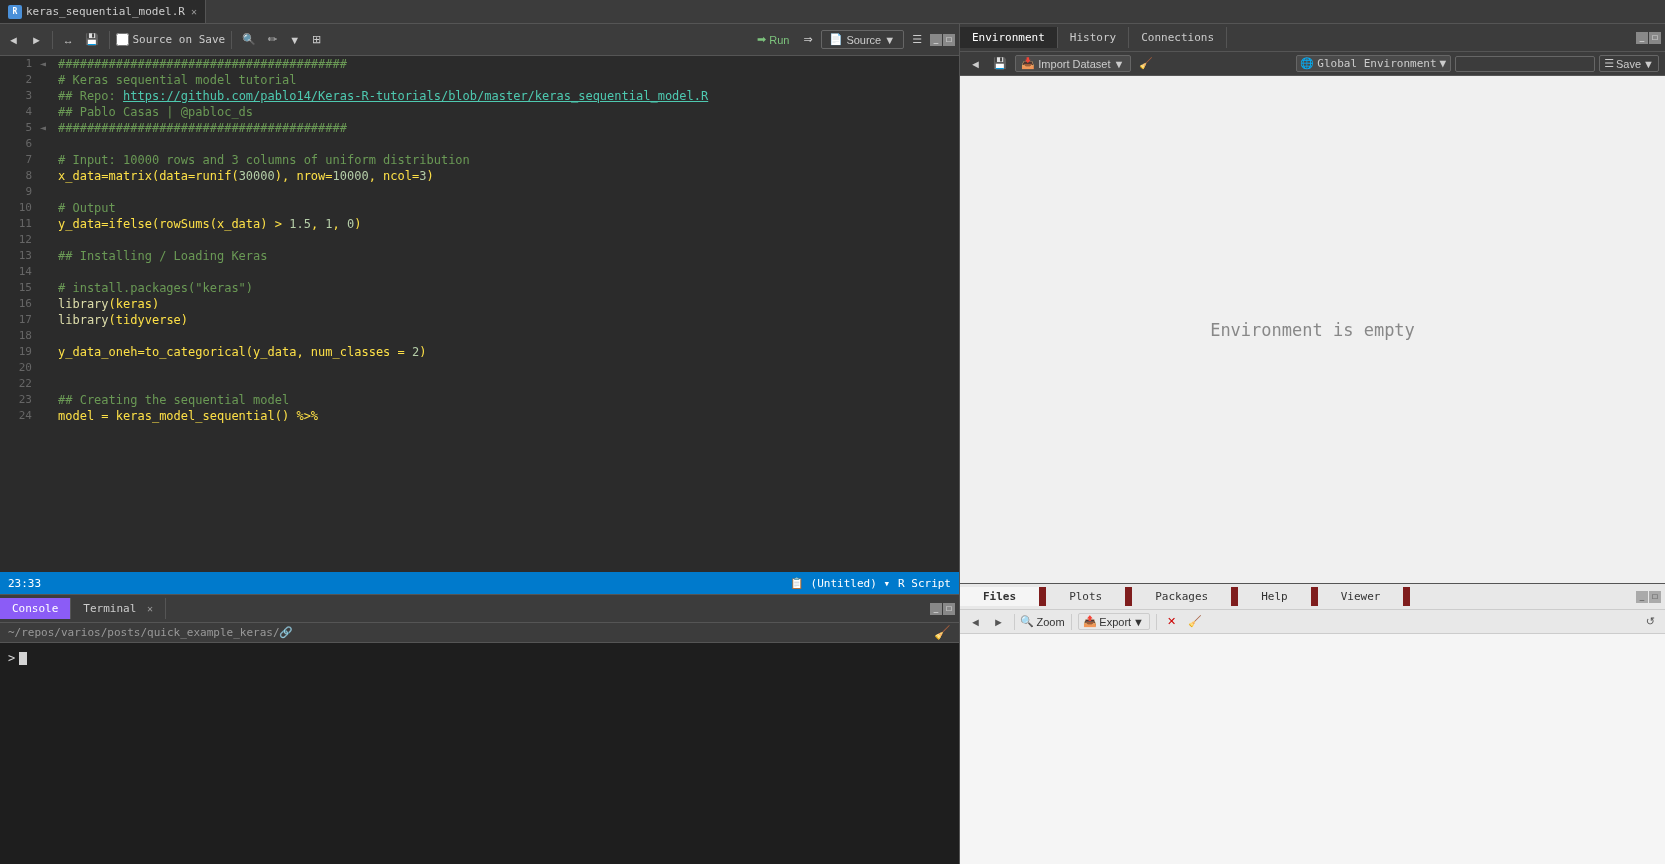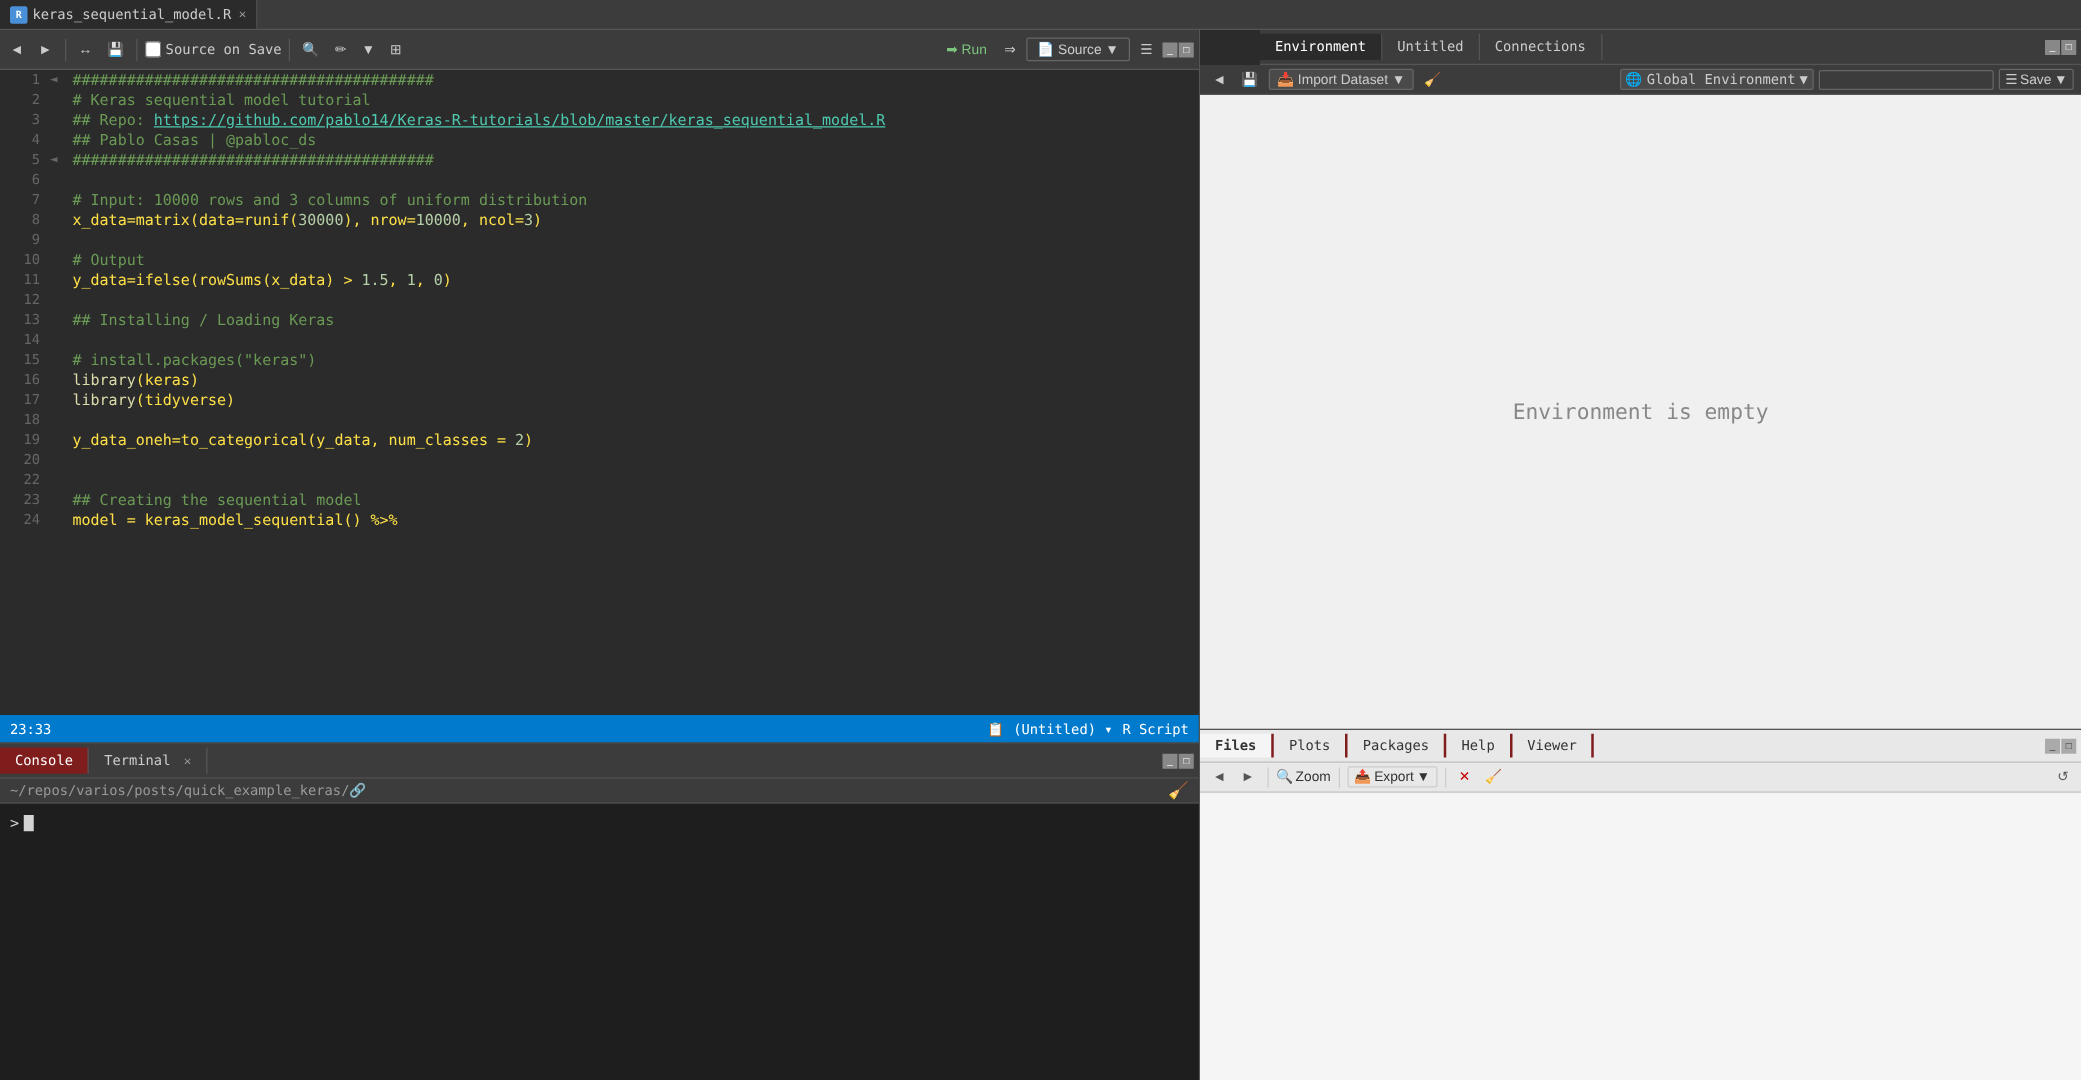--- a/index.html
+++ b/index.html
@@ -193,21 +193,21 @@
       flex-shrink: 0;
     }
     .console-tab {
       padding: 4px 12px;
       font-size: 11px;
       color: #ccc;
       cursor: pointer;
       border-right: 1px solid #555;
     }
     .console-tab.active {
-      background: #7f1d1d;
+      background: #8b5cf6;
       color: white;
     }
     .console-tab-close {
       font-size: 10px;
       color: #999;
       margin-left: 4px;
     }
     .console-toolbar {
       display: flex;
       justify-content: space-between;
@@ -258,21 +258,20 @@
       flex-direction: column;
       border-bottom: 1px solid #555;
     }
     .panel-tabs {
       display: flex;
       background: #3c3c3c;
       height: 28px;
       align-items: center;
       border-bottom: 1px solid #555;
       flex-shrink: 0;
-      margin-left: 48px;
     }
     .panel-tab {
       padding: 4px 12px;
       font-size: 11px;
       color: #ccc;
       cursor: pointer;
       border-right: 1px solid #555;
     }
     .panel-tab.active {
       background: #2b2b2b;
@@ -391,25 +390,25 @@
     }
     .files-panel-tabs {
       display: flex;
       background: #e8e8e8;
       height: 26px;
       align-items: center;
       border-bottom: 1px solid #ccc;
       flex-shrink: 0;
     }
     .files-panel-tab {
-      padding: 3px 12px;
+      padding: 3px 23px;
       font-size: 11px;
       color: #333;
       cursor: pointer;
-      border-right: 2px solid #7f1d1d;
+      border-right: 7px solid #7f1d1d;
     }
     .files-panel-tab.active {
       background: #f5f5f5;
       font-weight: bold;
     }
 
     .pane-winctrl {
       display: flex;
       gap: 1px;
     }
@@ -664,21 +663,21 @@
 
     <div class="right-pane">
 
       <div class="env-panel">
 
         <div class="panel-tabs">
           <div class="panel-tab active">
             <span>Environment</span>
           </div>
           <div class="panel-tab">
-            <span>Untitled</span>
+            <span>History</span>
           </div>
           <div class="panel-tab">
             <span>Connections</span>
           </div>
           <div class="pane-winctrl" style="margin-left:auto; align-items:center; padding-right:4px;">
             <button class="pane-winbtn">_</button>
             <button class="pane-winbtn">□</button>
           </div>
         </div>
 

